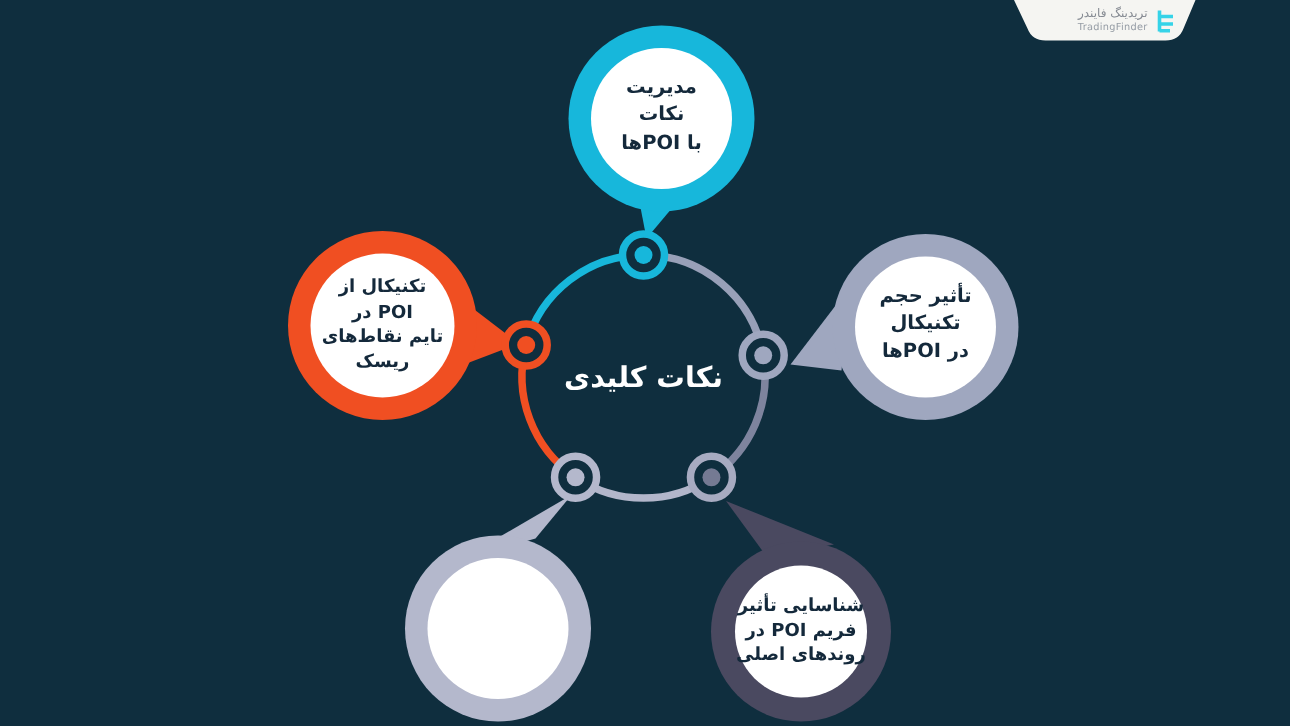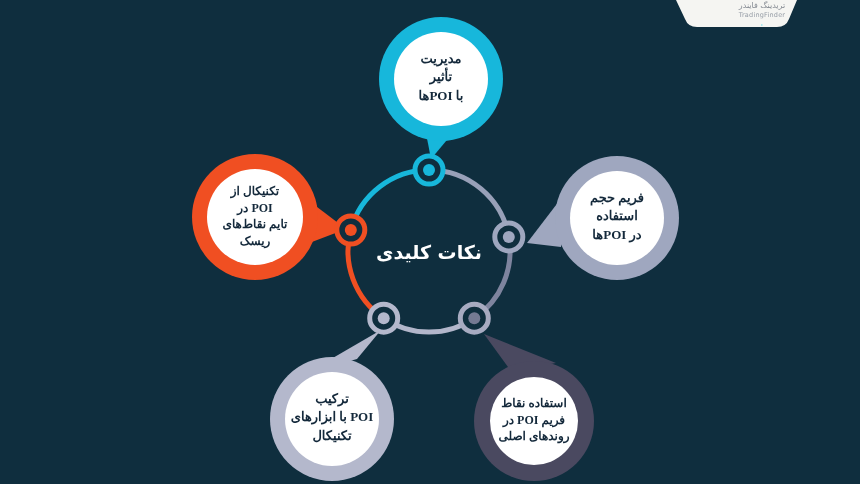--- a/index.html
+++ b/index.html
@@ -8,33 +8,33 @@
     background:#0f2e3e;
     font-family:"DejaVu Sans",sans-serif;
   }
   .stage > svg{position:absolute;left:0;top:0;}
   .btxt{
     position:absolute;transform:translate(-50%,-50%);
     text-align:center;direction:rtl;unicode-bidi:embed;
     font-weight:bold;font-size:13px;line-height:1.42;
     color:#14293b;white-space:nowrap;z-index:2;
   }
-  .btxt span{display:block;font-family:Liberation Serif, serif;}
+  .btxt span{display:block;}
   .btxt.small{font-size:12px;line-height:1.38;}
   .center-title{
     position:absolute;transform:translate(-50%,-50%);
     text-align:center;direction:rtl;
     font-weight:bold;font-size:19px;line-height:1.55;
     color:#ffffff;white-space:nowrap;z-index:2;
   }
   .center-title span{display:block;}
   .logo{
-    position:absolute;left:708px;top:1px;width:116px;height:25px;
+    position:absolute;left:676px;top:1px;width:116px;height:25px;
     display:flex;align-items:center;justify-content:flex-end;
-    gap:5px;z-index:3;padding-right:8px;box-sizing:border-box;flex-direction:column;
+    gap:5px;z-index:3;padding-right:8px;box-sizing:border-box;
   }
   .logo-names{display:flex;flex-direction:column;align-items:flex-end;line-height:1.25;}
   .logo-fa{font-size:8px;color:#868b93;direction:rtl;}
   .logo-en{font-size:6.5px;color:#959ca5;letter-spacing:.2px;}
 </style>
 </head>
 <body>
 
 <div class="stage">
 
@@ -99,41 +99,36 @@
         <circle cx="474.3" cy="318.2" r="14" stroke="#a7abc1" fill="#0f2e3e"></circle>
         <circle cx="474.3" cy="318.2" r="6" stroke="none" fill="#757a93"></circle>
       </g>
     </g>
 
     <path d="M 676 0 L 797 0 L 789 19 Q 786 27 777 27 L 697 27 Q 688 27 685 19 Z" fill="#f5f5f2"></path>
   </svg>
 
   <div class="btxt" style="left:441px;top:78px;">
     <span>مدیریت</span>
-    <span>تأثیر</span>
+    <span>نکات</span>
     <span>با POIها</span>
   </div>
 
   <div class="btxt" style="left:617px;top:217px;">
-    <span>فریم حجم</span>
-    <span>استفاده</span>
+    <span>تأثیر حجم</span>
+    <span>تکنیکال</span>
     <span>در POIها</span>
   </div>
 
   <div class="btxt small" style="left:534px;top:420px;">
-    <span>استفاده نقاط</span>
+    <span>شناسایی تأثیر</span>
     <span>فریم POI در</span>
     <span>روندهای اصلی</span>
   </div>
 
-  <div class="btxt" style="left:332px;top:418px;">
-    <span>ترکیب</span>
-    <span>POI با ابزارهای</span>
-    <span>تکنیکال</span>
-  </div>
 
   <div class="btxt small" style="left:255px;top:216px;">
     <span>تکنیکال از</span>
     <span>POI در</span>
     <span>تایم نقاط‌های</span>
     <span>ریسک</span>
   </div>
 
   <div class="center-title" style="left:429px;top:253px;">
     <span>نکات کلیدی</span>

